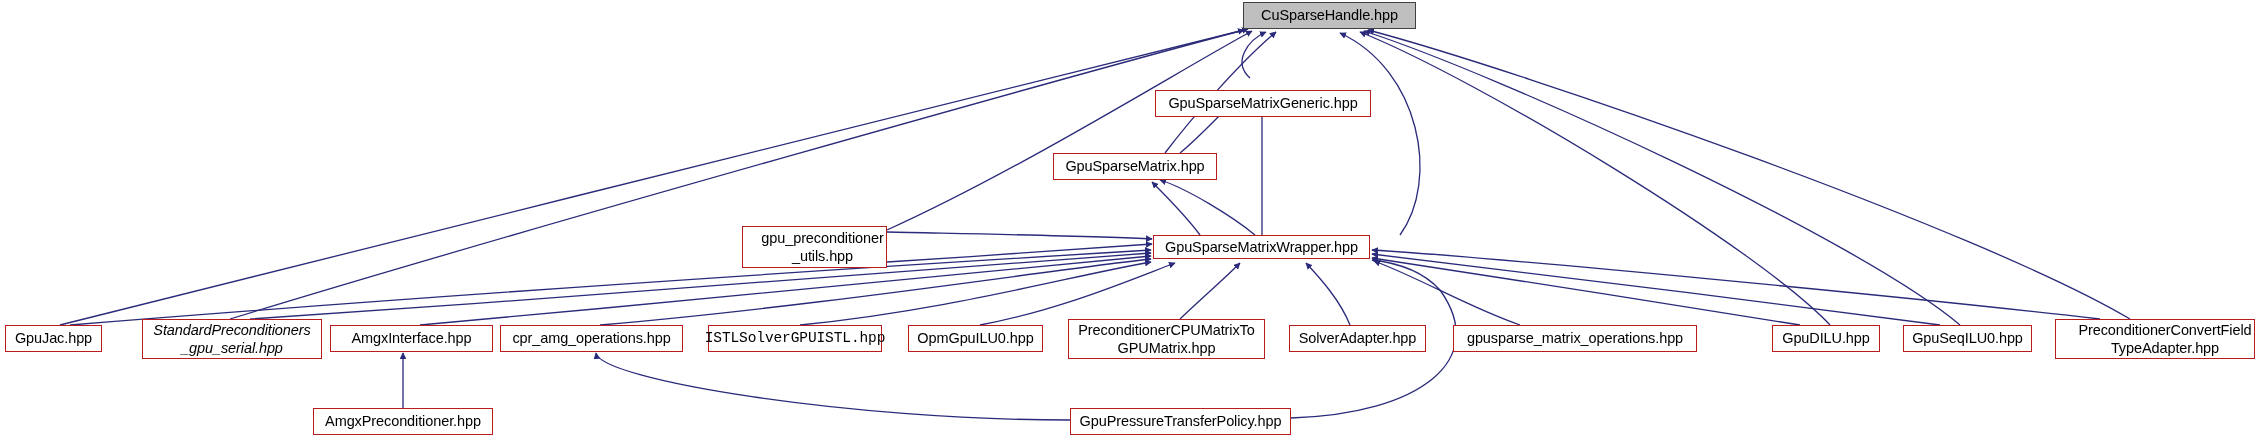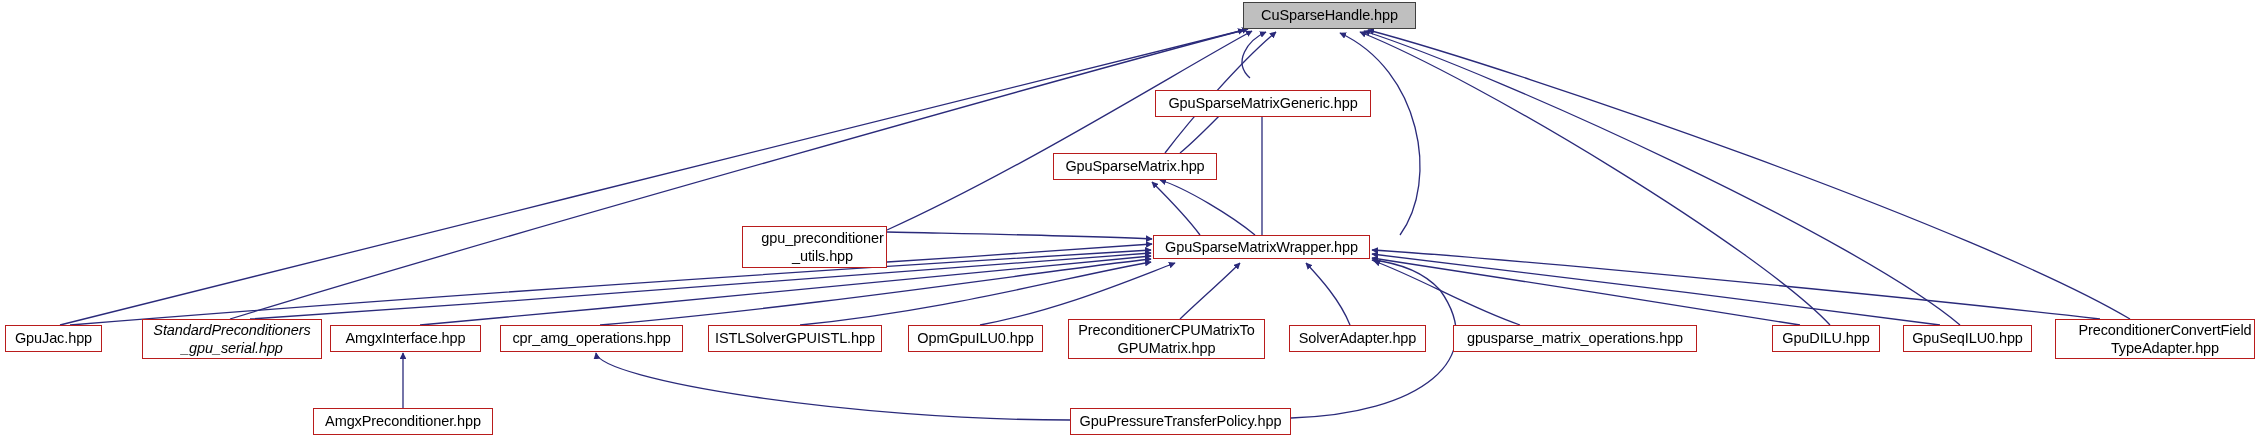--- a/index.html
+++ b/index.html
@@ -88,23 +88,23 @@
   <div id="node-layer">
       <div class="node root" style="left: 1243px; top: 2px; width: 173px; height: 27px;">CuSparseHandle.hpp</div>
       <div class="node" style="left: 1155px; top: 78px; width: 216px; height: 27px; margin-top: 12px;">GpuSparseMatrixGeneric.hpp</div>
       <div class="node" style="left: 1053px; top: 153px; width: 164px; height: 27px;">GpuSparseMatrix.hpp</div>
       <div class="node" style="left: 742px; top: 226px; width: 145px; height: 42px; padding-left: 16px;">gpu_preconditioner
 _utils.hpp</div>
       <div class="node" style="left: 1153px; top: 235px; width: 217px; height: 24px;">GpuSparseMatrixWrapper.hpp</div>
       <div class="node" style="left: 5px; top: 325px; width: 97px; height: 27px;">GpuJac.hpp</div>
       <div class="node" style="left: 142px; top: 319px; width: 180px; height: 40px; font-style: italic;">StandardPreconditioners
 _gpu_serial.hpp</div>
-      <div class="node" style="left: 330px; top: 325px; width: 151px; height: 27px; text-align: center;">AmgxInterface.hpp</div>
+      <div class="node" style="left: 330px; top: 325px; width: 163px; height: 27px; text-align: center;">AmgxInterface.hpp</div>
       <div class="node" style="left: 500px; top: 325px; width: 183px; height: 27px;">cpr_amg_operations.hpp</div>
-      <div class="node" style="left: 708px; top: 325px; width: 174px; height: 27px;">ISTLSolverGPUISTL.hpp</div>
+      <div class="node" style="left: 708px; top: 325px; width: 174px; height: 27px; font-family: Liberation Mono, monospace;">ISTLSolverGPUISTL.hpp</div>
       <div class="node" style="left: 908px; top: 325px; width: 135px; height: 27px;">OpmGpuILU0.hpp</div>
       <div class="node" style="left: 1068px; top: 319px; width: 197px; height: 40px;">PreconditionerCPUMatrixTo
 GPUMatrix.hpp</div>
       <div class="node" style="left: 1289px; top: 325px; width: 137px; height: 27px;">SolverAdapter.hpp</div>
       <div class="node" style="left: 1453px; top: 325px; width: 244px; height: 27px;">gpusparse_matrix_operations.hpp</div>
       <div class="node" style="left: 1772px; top: 325px; width: 108px; height: 27px;">GpuDILU.hpp</div>
       <div class="node" style="left: 1903px; top: 325px; width: 129px; height: 27px;">GpuSeqILU0.hpp</div>
       <div class="node" style="left: 2055px; top: 319px; width: 200px; height: 40px; padding-left: 20px;">PreconditionerConvertField
 TypeAdapter.hpp</div>
       <div class="node" style="left: 313px; top: 408px; width: 180px; height: 27px;">AmgxPreconditioner.hpp</div>

